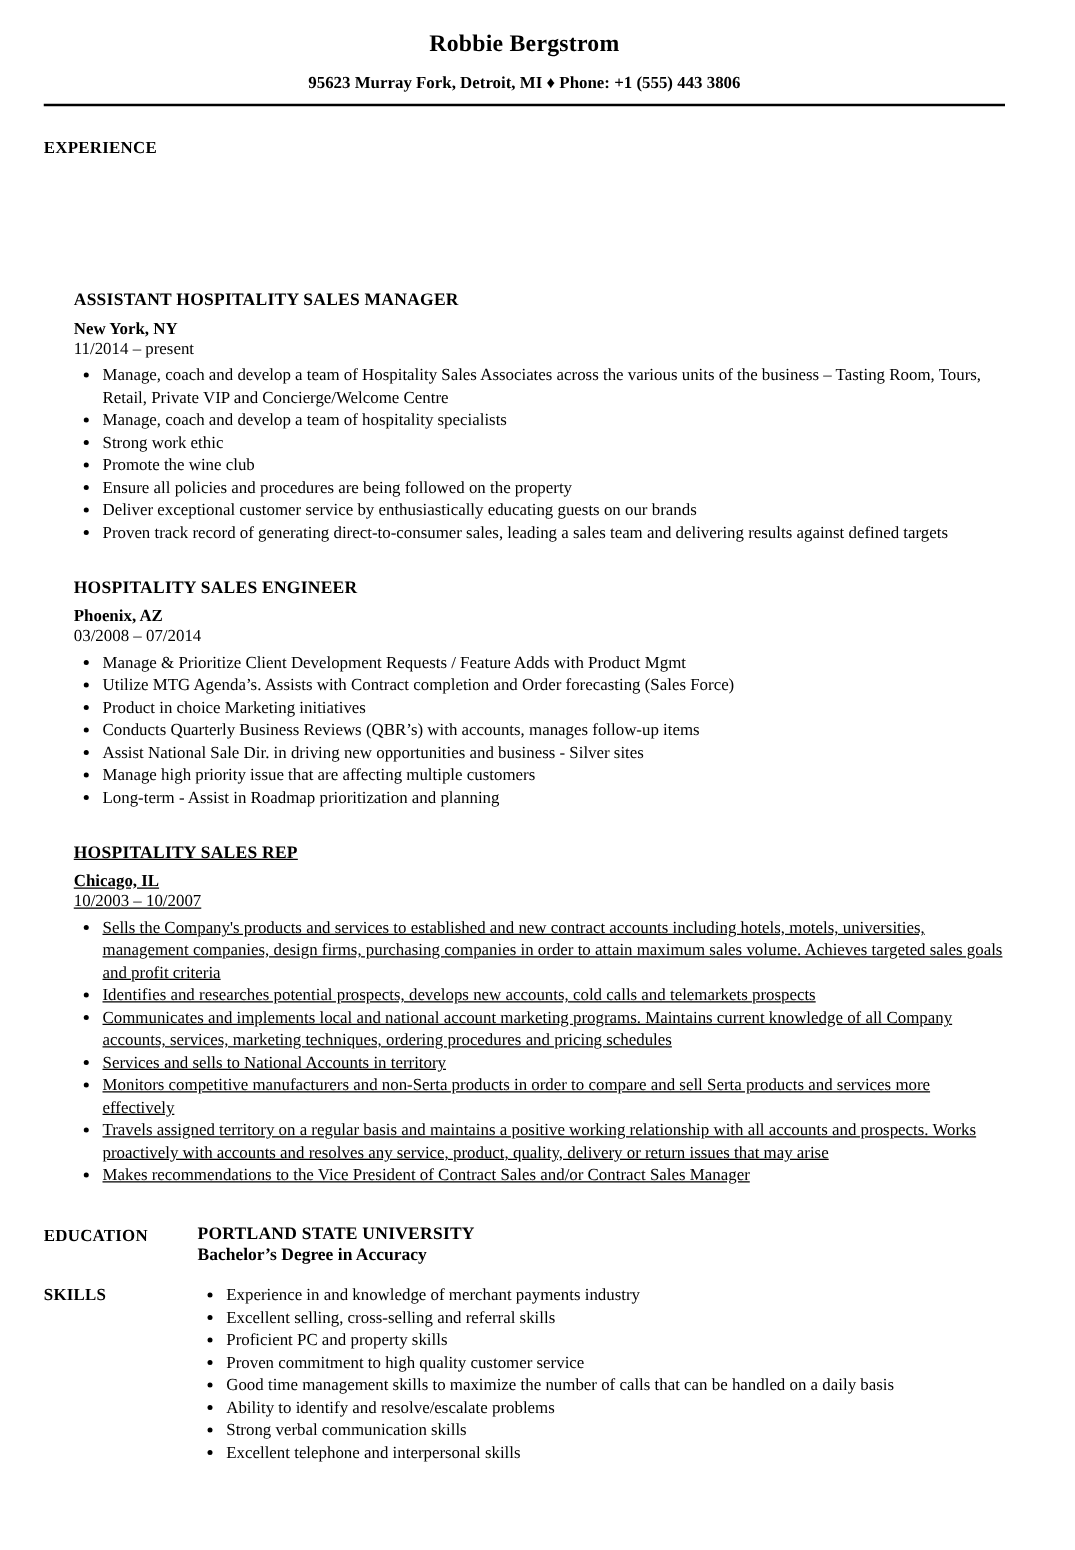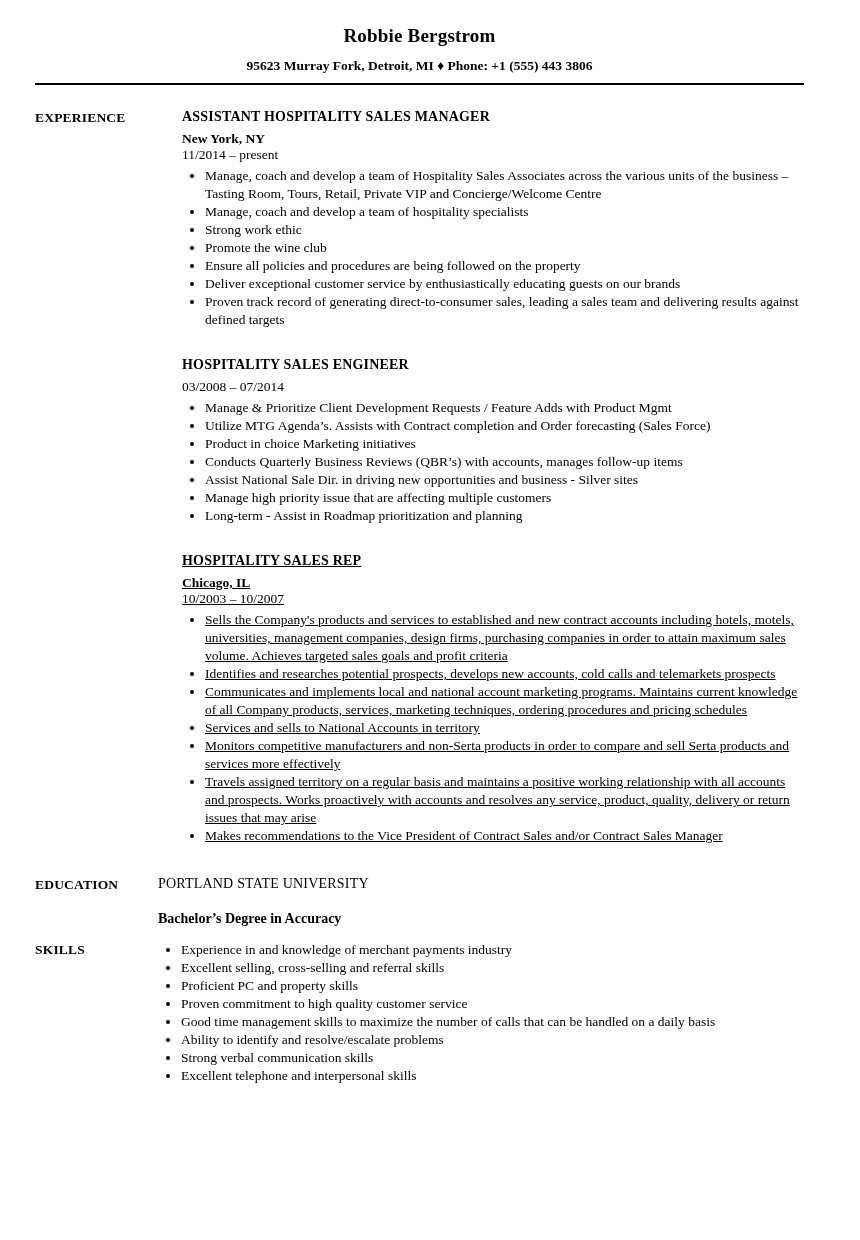--- a/index.html
+++ b/index.html
@@ -54,21 +54,21 @@
     font-size: 13.5px;
     font-weight: bold;
     letter-spacing: 0.2px;
     padding-top: 1px;
   }
   .section-content {
     flex: 1 1 auto;
     min-width: 0;
   }
 
-  .section-experience { margin-top: 24px; }
+  .section-experience { margin-top: 24px; flex-direction: column; }
   .section-education  { margin-top: 31px; }
   .section-skills     { margin-top: 14px; }
 
   
   .job { margin-bottom: 28px; margin-left: 24px; }
   .job:last-child { margin-bottom: 0; text-decoration: underline; }
   .job-title {
     font-size: 14px;
     font-weight: bold;
     letter-spacing: 0.2px;
@@ -93,23 +93,23 @@
   }
   ul.bullets li {
     font-size: 13.5px;
     line-height: 18px;
     padding-left: 0;
   }
 
   
   .edu-school {
     font-size: 14px;
-    font-weight: normal;
-    letter-spacing: 0.2px;
-    margin: 0 0 19px 0;
+    font-weight: bold;
+    letter-spacing: 0.2px;
+    margin: 0 0 1px 0;
   }
   .edu-degree {
     font-size: 14px;
     font-weight: bold;
   }
 </style>
 </head>
 <body>
 
 <div class="page">
@@ -134,40 +134,41 @@
             <li>Strong work ethic</li>
             <li>Promote the wine club</li>
             <li>Ensure all policies and procedures are being followed on the property</li>
             <li>Deliver exceptional customer service by enthusiastically educating guests on our brands</li>
             <li>Proven track record of generating direct-to-consumer sales, leading a sales team and delivering results against defined targets</li>
           </ul>
       </div>
 
       <div class="job">
         <h3 class="job-title">HOSPITALITY SALES ENGINEER</h3>
+        <div class="job-location">Phoenix, AZ</div>
         <div class="job-dates">03/2008 – 07/2014</div>
         <ul class="bullets">
             <li>Manage &amp; Prioritize Client Development Requests / Feature Adds with Product Mgmt</li>
             <li>Utilize MTG Agenda’s. Assists with Contract completion and Order forecasting (Sales Force)</li>
             <li>Product in choice Marketing initiatives</li>
             <li>Conducts Quarterly Business Reviews (QBR’s) with accounts, manages follow-up items</li>
             <li>Assist National Sale Dir. in driving new opportunities and business - Silver sites</li>
             <li>Manage high priority issue that are affecting multiple customers</li>
             <li>Long-term - Assist in Roadmap prioritization and planning</li>
           </ul>
       </div>
 
       <div class="job">
         <h3 class="job-title">HOSPITALITY SALES REP</h3>
         <div class="job-location">Chicago, IL</div>
         <div class="job-dates">10/2003 – 10/2007</div>
         <ul class="bullets">
             <li>Sells the Company's products and services to established and new contract accounts including hotels, motels, universities, management companies, design firms, purchasing companies in order to attain maximum sales volume. Achieves targeted sales goals and profit criteria</li>
             <li>Identifies and researches potential prospects, develops new accounts, cold calls and telemarkets prospects</li>
-            <li>Communicates and implements local and national account marketing programs. Maintains current knowledge of all Company products, services, marketing techniques, ordering procedures and pricing schedules</li>
+            <li>Communicates and implements local and national account marketing programs. Maintains current knowledge of all Company accounts, services, marketing techniques, ordering procedures and pricing schedules</li>
             <li>Services and sells to National Accounts in territory</li>
             <li>Monitors competitive manufacturers and non-Serta products in order to compare and sell Serta products and services more effectively</li>
             <li>Travels assigned territory on a regular basis and maintains a positive working relationship with all accounts and prospects. Works proactively with accounts and resolves any service, product, quality, delivery or return issues that may arise</li>
             <li>Makes recommendations to the Vice President of Contract Sales and/or Contract Sales Manager</li>
           </ul>
       </div>
 
     </div>
   </div>
 

